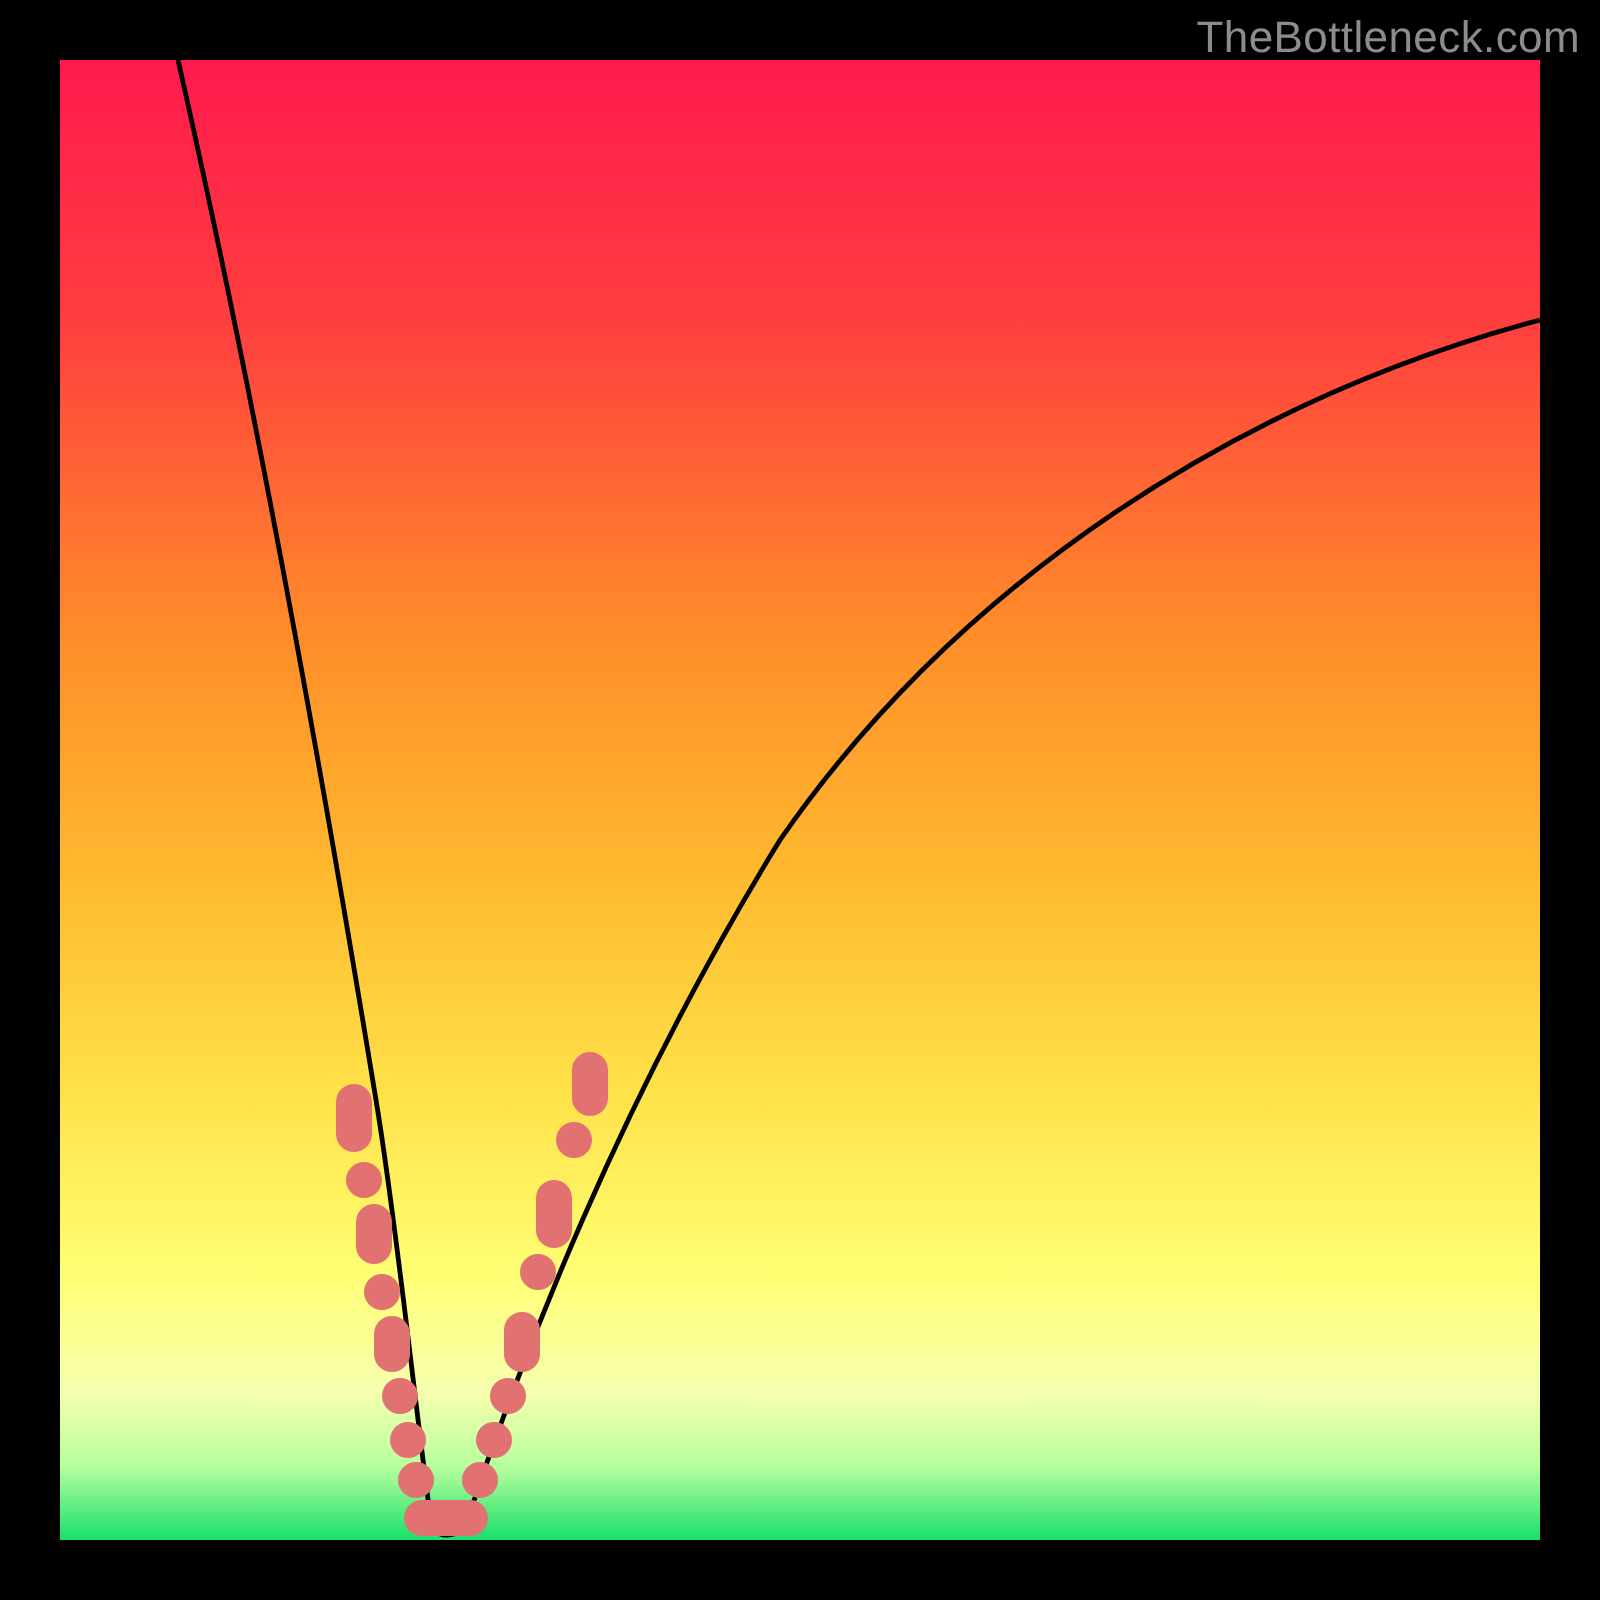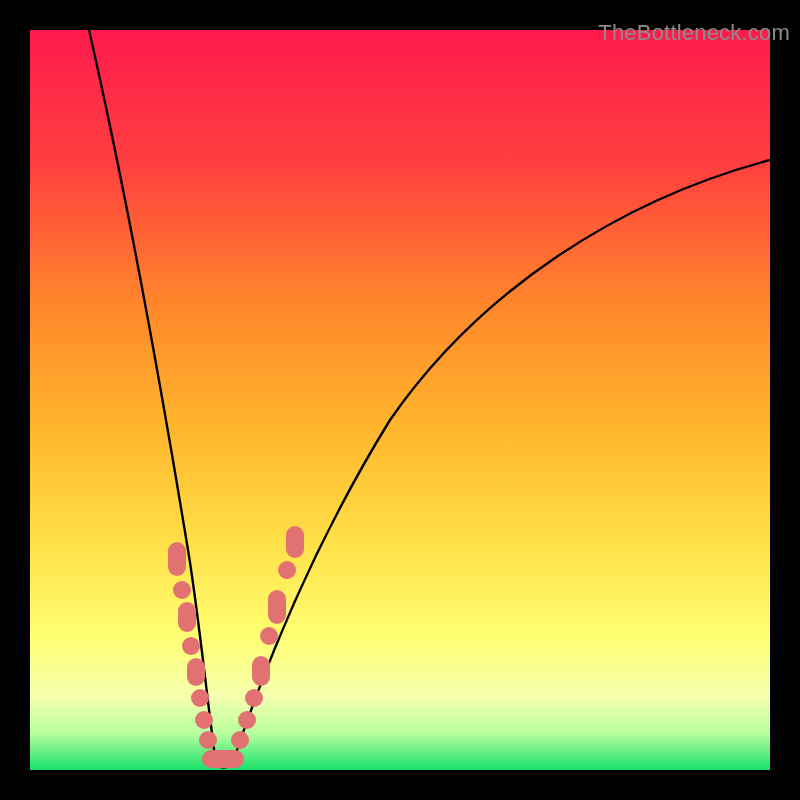--- a/index.html
+++ b/index.html
@@ -26,21 +26,21 @@
   }
   .gradient {
     position: absolute;
     left: 0;
     top: 0;
     width: 100%;
     height: 100%;
   }
   .watermark {
     position: absolute;
-    top: 20px;
+    top: 6px;
     right: 10px;
     font-family: Arial, Helvetica, sans-serif;
     font-size: 22px;
     color: #8c8c8c;
     letter-spacing: 0.2px;
   }
   svg.curve {
     position: absolute;
     left: 0;
     top: 0;

